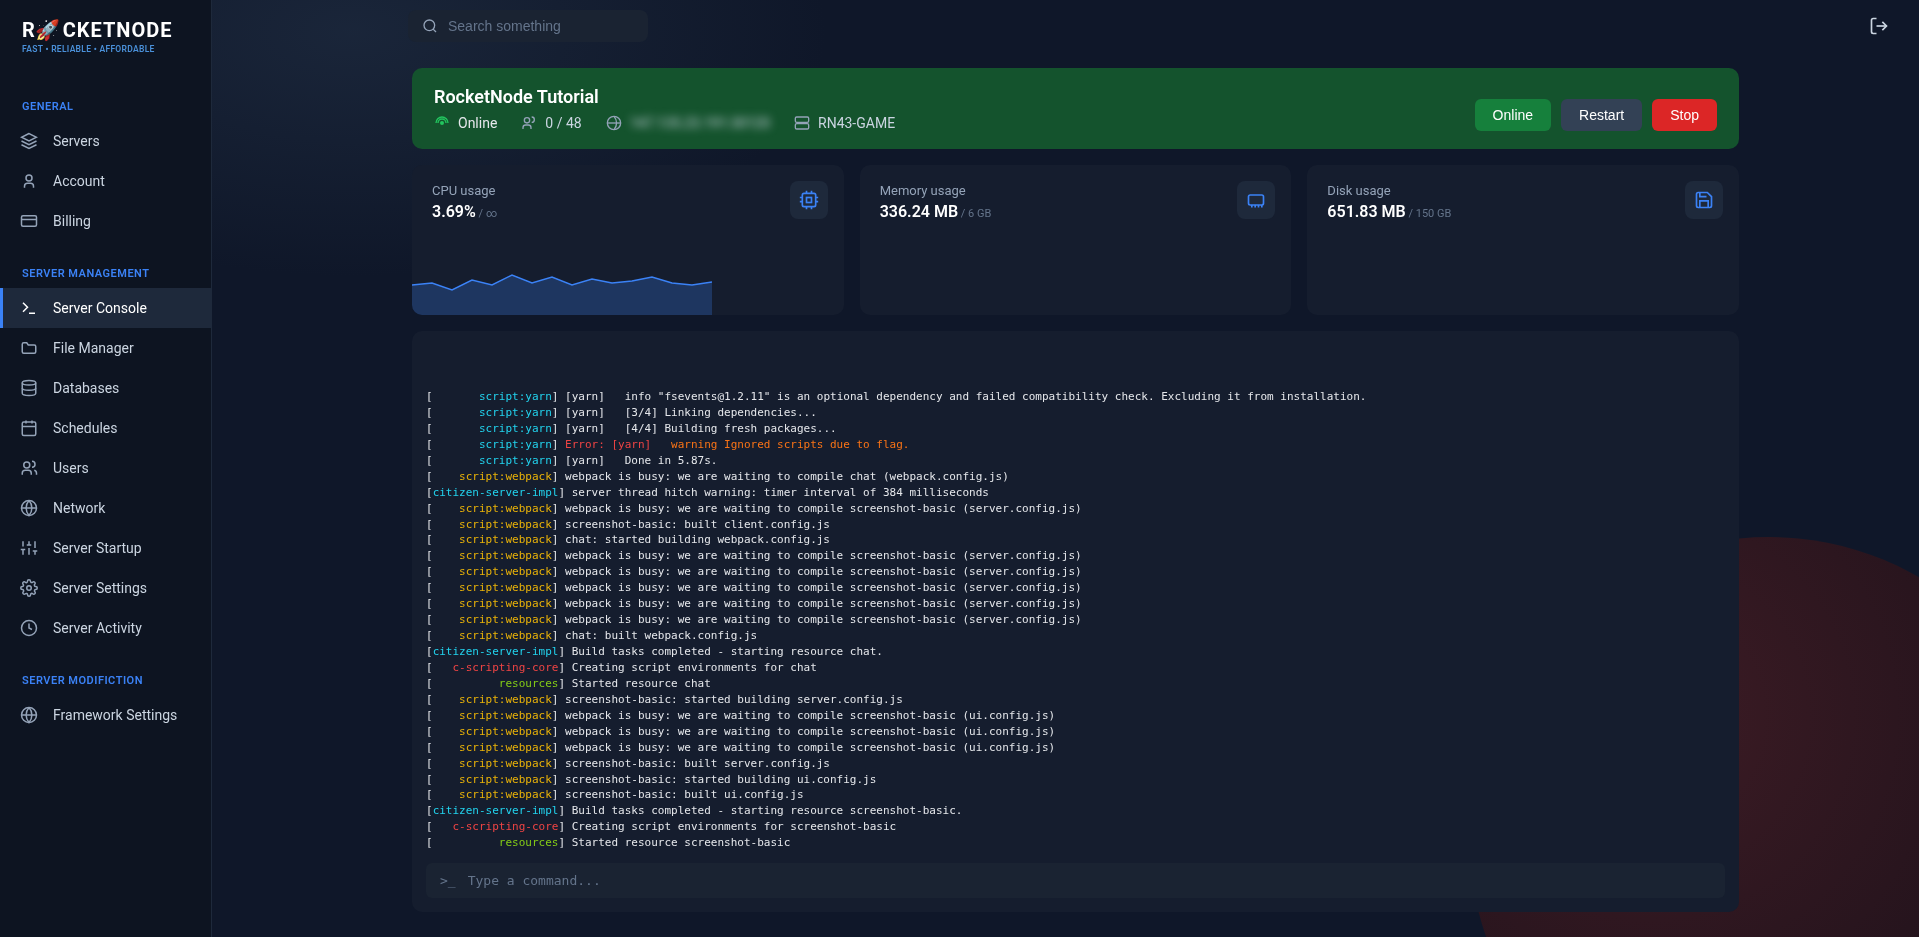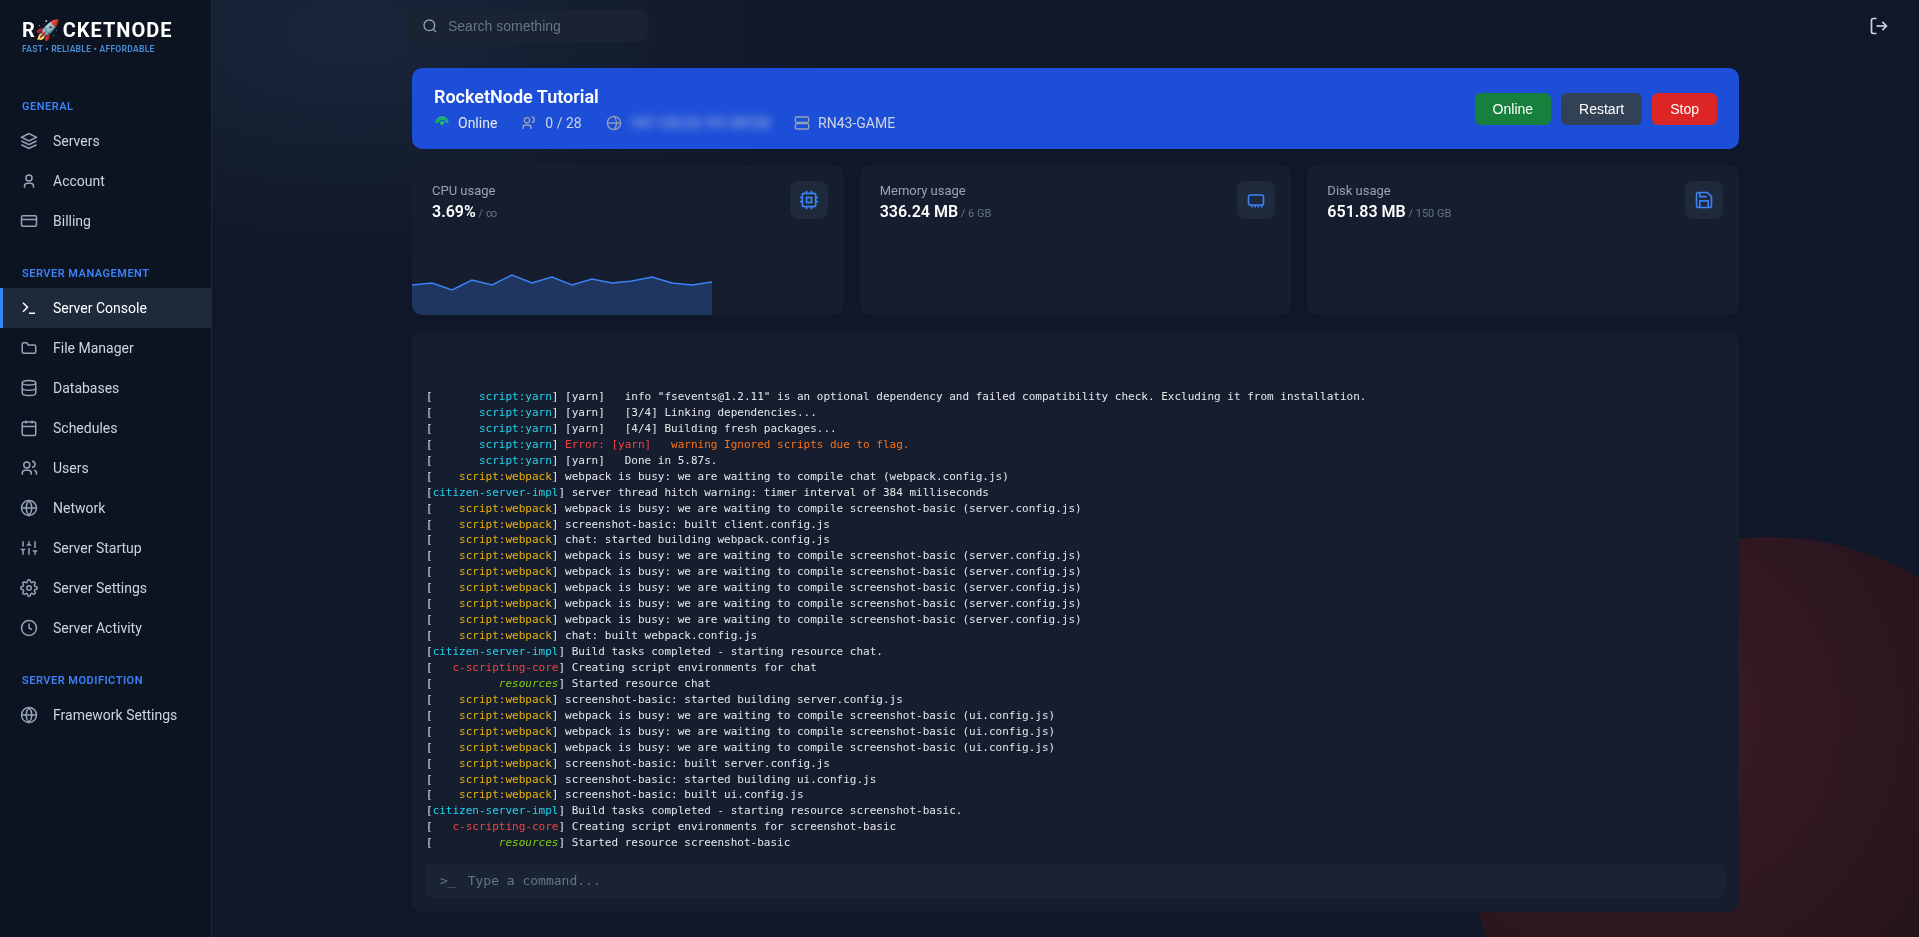--- a/index.html
+++ b/index.html
@@ -112,25 +112,25 @@
 
 .content {
   flex: 1;
   padding: 16px 180px 16px 200px;
   overflow-y: auto;
   position: relative;
   z-index: 2;
 }
 
 .server-header {
-  background: #1d4ed8;
+  background: #14532d;
   border-radius: 10px;
   padding: 18px 22px;
   display: flex;
-  align-items: center;
+  align-items: flex-end;
   gap: 24px;
 }
 .server-title { font-size: 18px; font-weight: 600; color: #fff; }
 .server-meta { display: flex; align-items: center; gap: 24px; margin-top: 8px; }
 .meta-item { display: flex; align-items: center; gap: 8px; font-size: 14px; color: #cbd5e1; }
 .meta-item .icon { color: #94a3b8; }
 .meta-item.online .icon { color: #22c55e; }
 .meta-item.online .text { color: #e5e7eb; }
 .meta-item.blurred .text { filter: blur(4px); }
 .server-info { flex: 1; }
@@ -187,21 +187,21 @@
   line-height: 1.45;
   white-space: pre;
   overflow: hidden;
   margin-top: 44px;
 }
 .console-line { display: block; }
 .tag { color: #22d3ee; }
 .tag-yellow { color: #eab308; }
 .tag-red { color: #ef4444; }
 .tag-orange { color: #f97316; }
-.tag-lime { color: #84cc16; font-style: italic; }
+.tag-lime { color: #84cc16; }
 .log-text { color: #e5e7eb; }
 .bracket { color: #e5e7eb; }
 
 .console-input {
   background: #1a2332;
   border-radius: 6px;
   margin-top: 12px;
   padding: 10px 14px;
   display: flex;
   align-items: center;
@@ -409,21 +409,21 @@
             <span class="text">Online</span>
           </div>
           <div class="meta-item">
             <span class="icon">
                 <svg width="16" height="16" viewBox="0 0 24 24" fill="none" stroke="currentColor" stroke-width="2">
                   <circle cx="9" cy="8" r="4"></circle>
                   <path d="M3 21v-2a4 4 0 0 1 4-4h4a4 4 0 0 1 4 4v2"></path>
                   <path d="M16 3a4 4 0 0 1 0 8"></path>
                 </svg>
               </span>
-            <span class="text">0 / 28</span>
+            <span class="text">0 / 48</span>
           </div>
           <div class="meta-item blurred">
             <span class="icon">
                 <svg width="16" height="16" viewBox="0 0 24 24" fill="none" stroke="currentColor" stroke-width="2">
                   <circle cx="12" cy="12" r="10"></circle>
                   <line x1="2" y1="12" x2="22" y2="12"></line>
                   <path d="M12 2a15 15 0 0 1 0 20"></path>
                 </svg>
               </span>
             <span class="text">147.135.23.191:30120</span>

